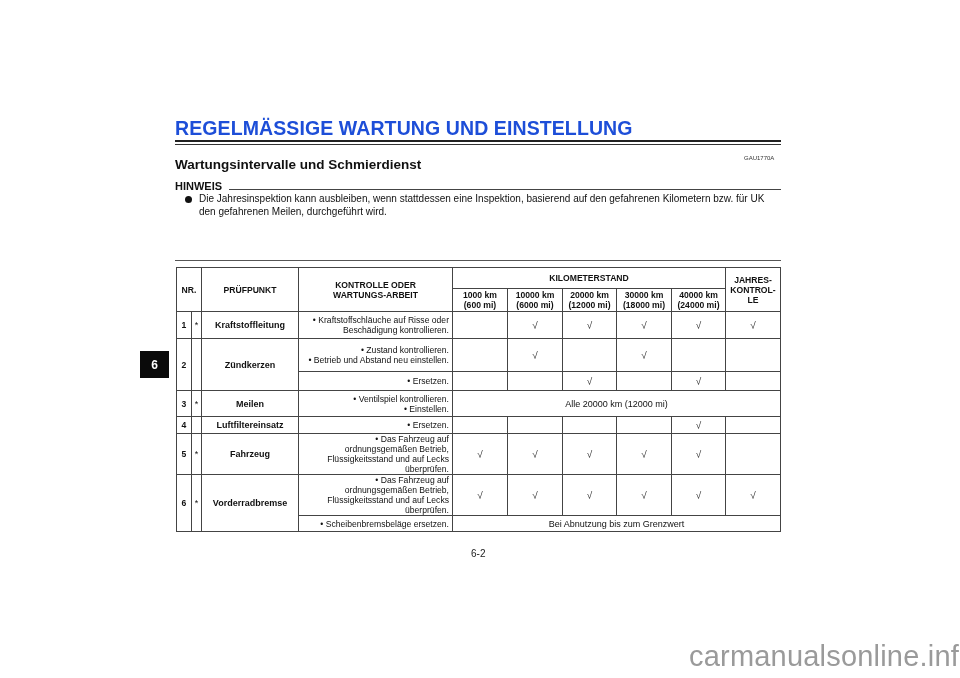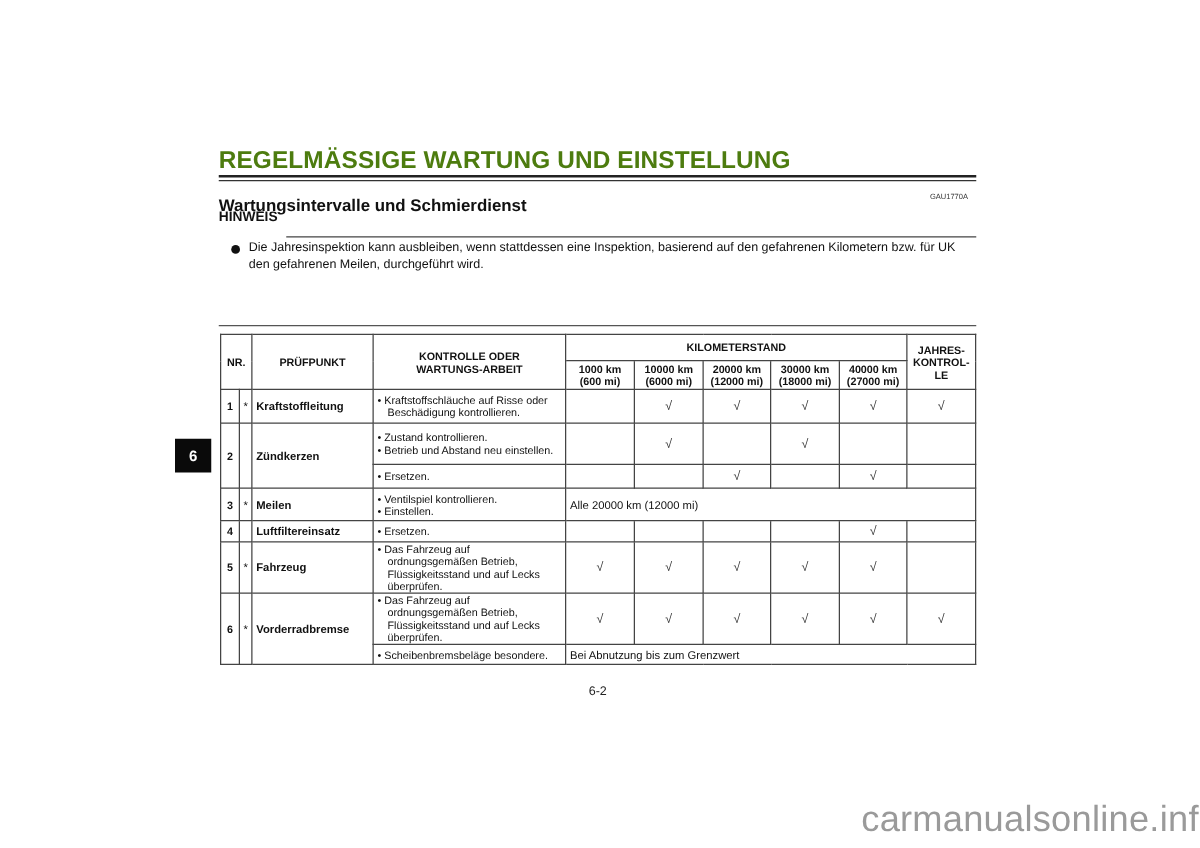--- a/index.html
+++ b/index.html
@@ -2,27 +2,27 @@
 <html><head>
 <meta charset="utf-8">
 <style>
   html, body { margin:0; padding:0; }
   body {
     width:960px; height:678px; background:#ffffff; position:relative; overflow:hidden;
     font-family:"Liberation Sans", sans-serif; color:#111;
   }
   .title {
     position:absolute; left:175px; top:117px;
-    font-size:19.5px; font-weight:bold; letter-spacing:0.1px; color:#4d7c0f;
+    font-size:19.5px; font-weight:bold; letter-spacing:0.1px; color:#1d4ed8;
   }
   .title-rule1 { position:absolute; left:175px; top:140px; width:606px; height:2px; background:#222; }
   .title-rule2 { position:absolute; left:175px; top:144px; width:606px; height:1px; background:#333; }
   .code { position:absolute; left:744px; top:155px; font-size:6px; color:#333; }
   .subtitle { position:absolute; left:175px; top:157px; font-size:13.5px; font-weight:bold; }
-  .hinweis { position:absolute; left:175px; top:168px; font-size:11px; font-weight:bold; }
+  .hinweis { position:absolute; left:175px; top:180px; font-size:11px; font-weight:bold; }
   .hinweis-rule { position:absolute; left:229px; top:189px; width:552px; height:1px; background:#444; }
   .notes { position:absolute; left:183px; top:193px; width:600px; font-size:10px; line-height:12.6px; }
   .note { position:relative; padding-left:16px; }
   .note.bold { font-weight:normal; }
   .bullet { position:absolute; left:2px; top:3px; width:7px; height:7px; border-radius:50%; background:#111; }
   .notes-rule { position:absolute; left:175px; top:260px; width:606px; height:1px; background:#555; }
 
   .side-tab {
     position:absolute; left:140px; top:351px; width:29px; height:27px; background:#0a0a0a; color:#fff;
     font-size:12px; font-weight:bold; display:flex; align-items:center; justify-content:center;
@@ -32,25 +32,25 @@
     position:absolute; left:176px; top:267px; border-collapse:collapse; table-layout:fixed;
     font-size:8.6px;
   }
   table.maint td, table.maint th {
     border:1px solid #444; padding:0 3px; vertical-align:middle;
   }
   table.maint { border:1.5px solid #222; }
   th { font-weight:bold; text-align:center; line-height:10px; }
   .nr { text-align:center; font-weight:bold; padding:0 !important; }
   .star { text-align:center; padding:0 !important; font-size:9px; }
-  .item { font-weight:bold; font-size:9px; }
+  .item { font-weight:bold; font-size:9px;text-align:center; }
   .work { line-height:10px; }
-  .work div { padding-left:8px; text-indent:-8px; }
+  .work div { padding-left:8px; text-indent:-8px;text-align:right; }
   .chk { text-align:center; color:#333; font-size:10px; }
-  .span-note { text-align:left; font-size:9px; }
+  .span-note { text-align:center; font-size:9px; }
 
   .page-num { position:absolute; left:471px; top:548px; font-size:10px; color:#222; }
   .watermark { position:absolute; left:689px; top:640px; font-size:29px; color:#9a9a9a; letter-spacing:0.2px; }
 </style>
 </head>
 <body>
 
 <div class="title">REGELMÄSSIGE WARTUNG UND EINSTELLUNG</div>
 <div class="title-rule1"></div>
 <div class="title-rule2"></div>
@@ -102,21 +102,21 @@
     <th>
           <div>20000 km</div>
           <div>(12000 mi)</div>
         </th>
     <th>
           <div>30000 km</div>
           <div>(18000 mi)</div>
         </th>
     <th>
           <div>40000 km</div>
-          <div>(27000 mi)</div>
+          <div>(24000 mi)</div>
         </th>
   </tr>
 
   <tr style="height:27px">
     <td class="nr">1</td>
     <td class="star">*</td>
     <td class="item">Kraftstoffleitung</td>
     <td class="work">
           <div>• <span>Kraftstoffschläuche auf Risse oder Beschädigung kontrollieren.</span></div>
         </td>
@@ -205,21 +205,21 @@
         </td>
     <td class="chk">√</td>
     <td class="chk">√</td>
     <td class="chk">√</td>
     <td class="chk">√</td>
     <td class="chk">√</td>
     <td class="chk">√</td>
   </tr>
   <tr style="height:16px">
     <td class="work">
-          <div>• <span>Scheibenbremsbeläge besondere.</span></div>
+          <div>• <span>Scheibenbremsbeläge ersetzen.</span></div>
         </td>
     <td class="span-note" colspan="6">Bei Abnutzung bis zum Grenzwert</td>
   </tr>
 </tbody>
   </table>
 
 <div class="page-num">6-2</div>
 <div class="watermark">carmanualsonline.info</div>
 
 </body></html>

